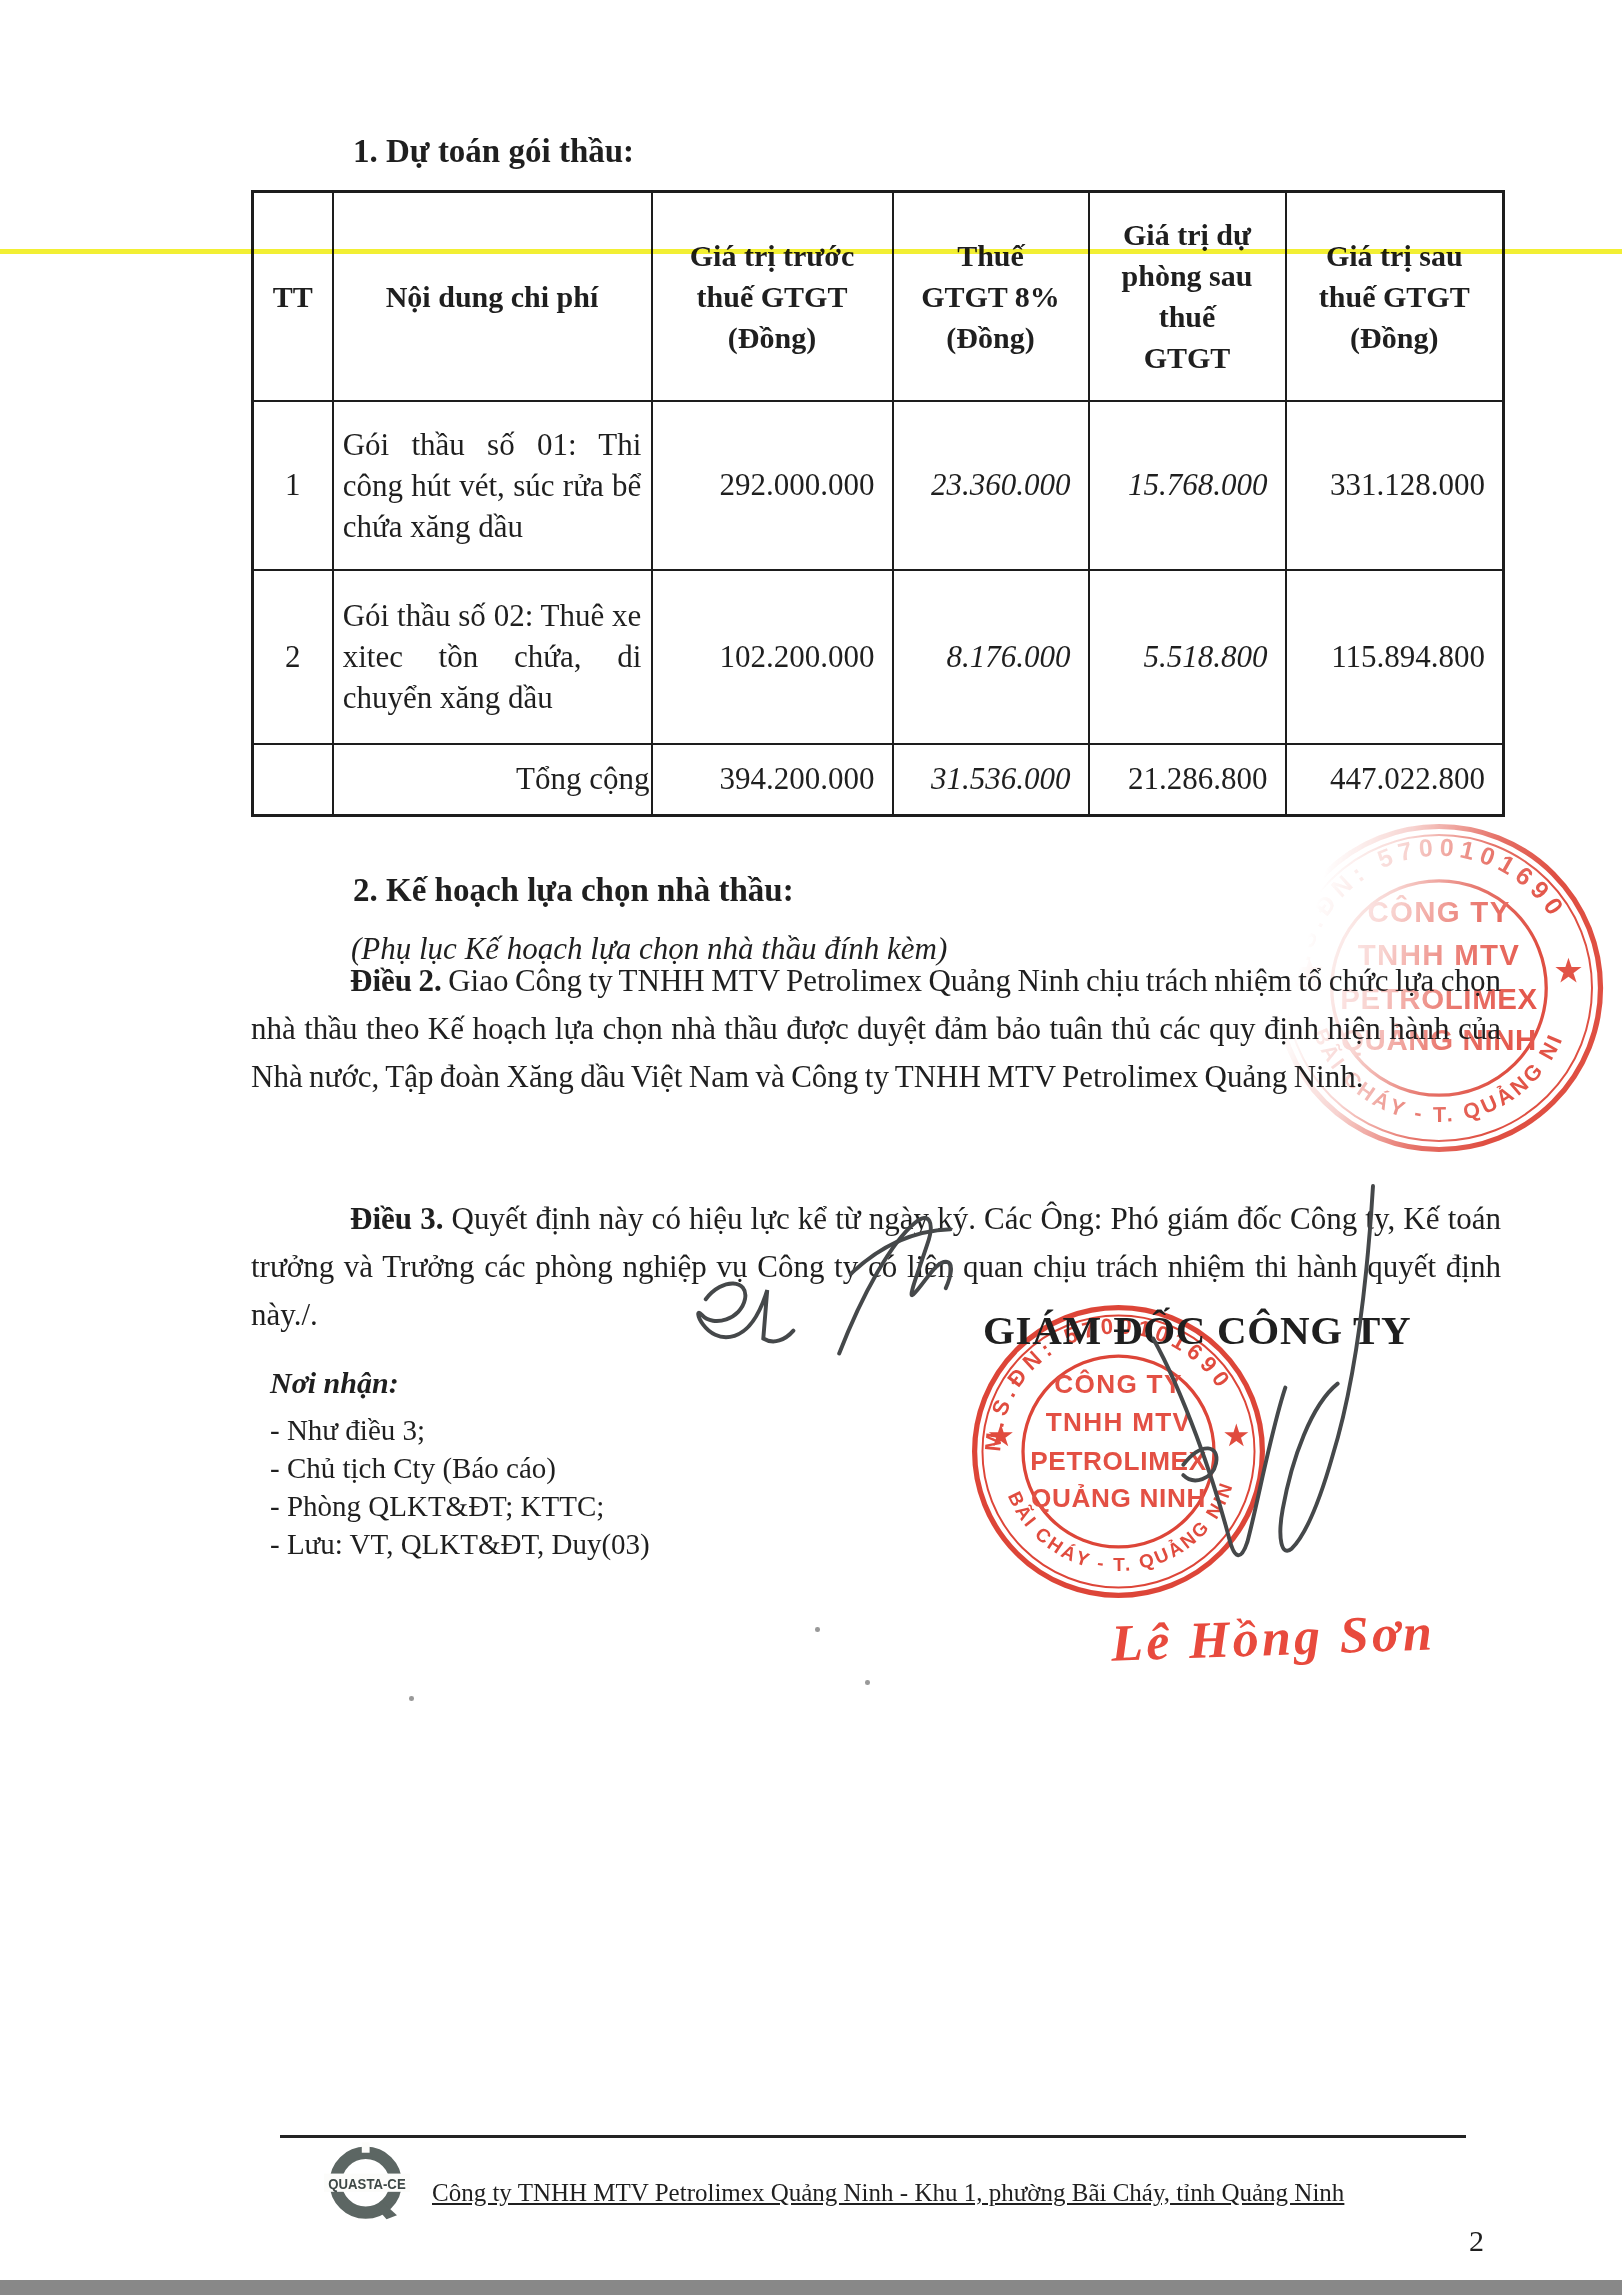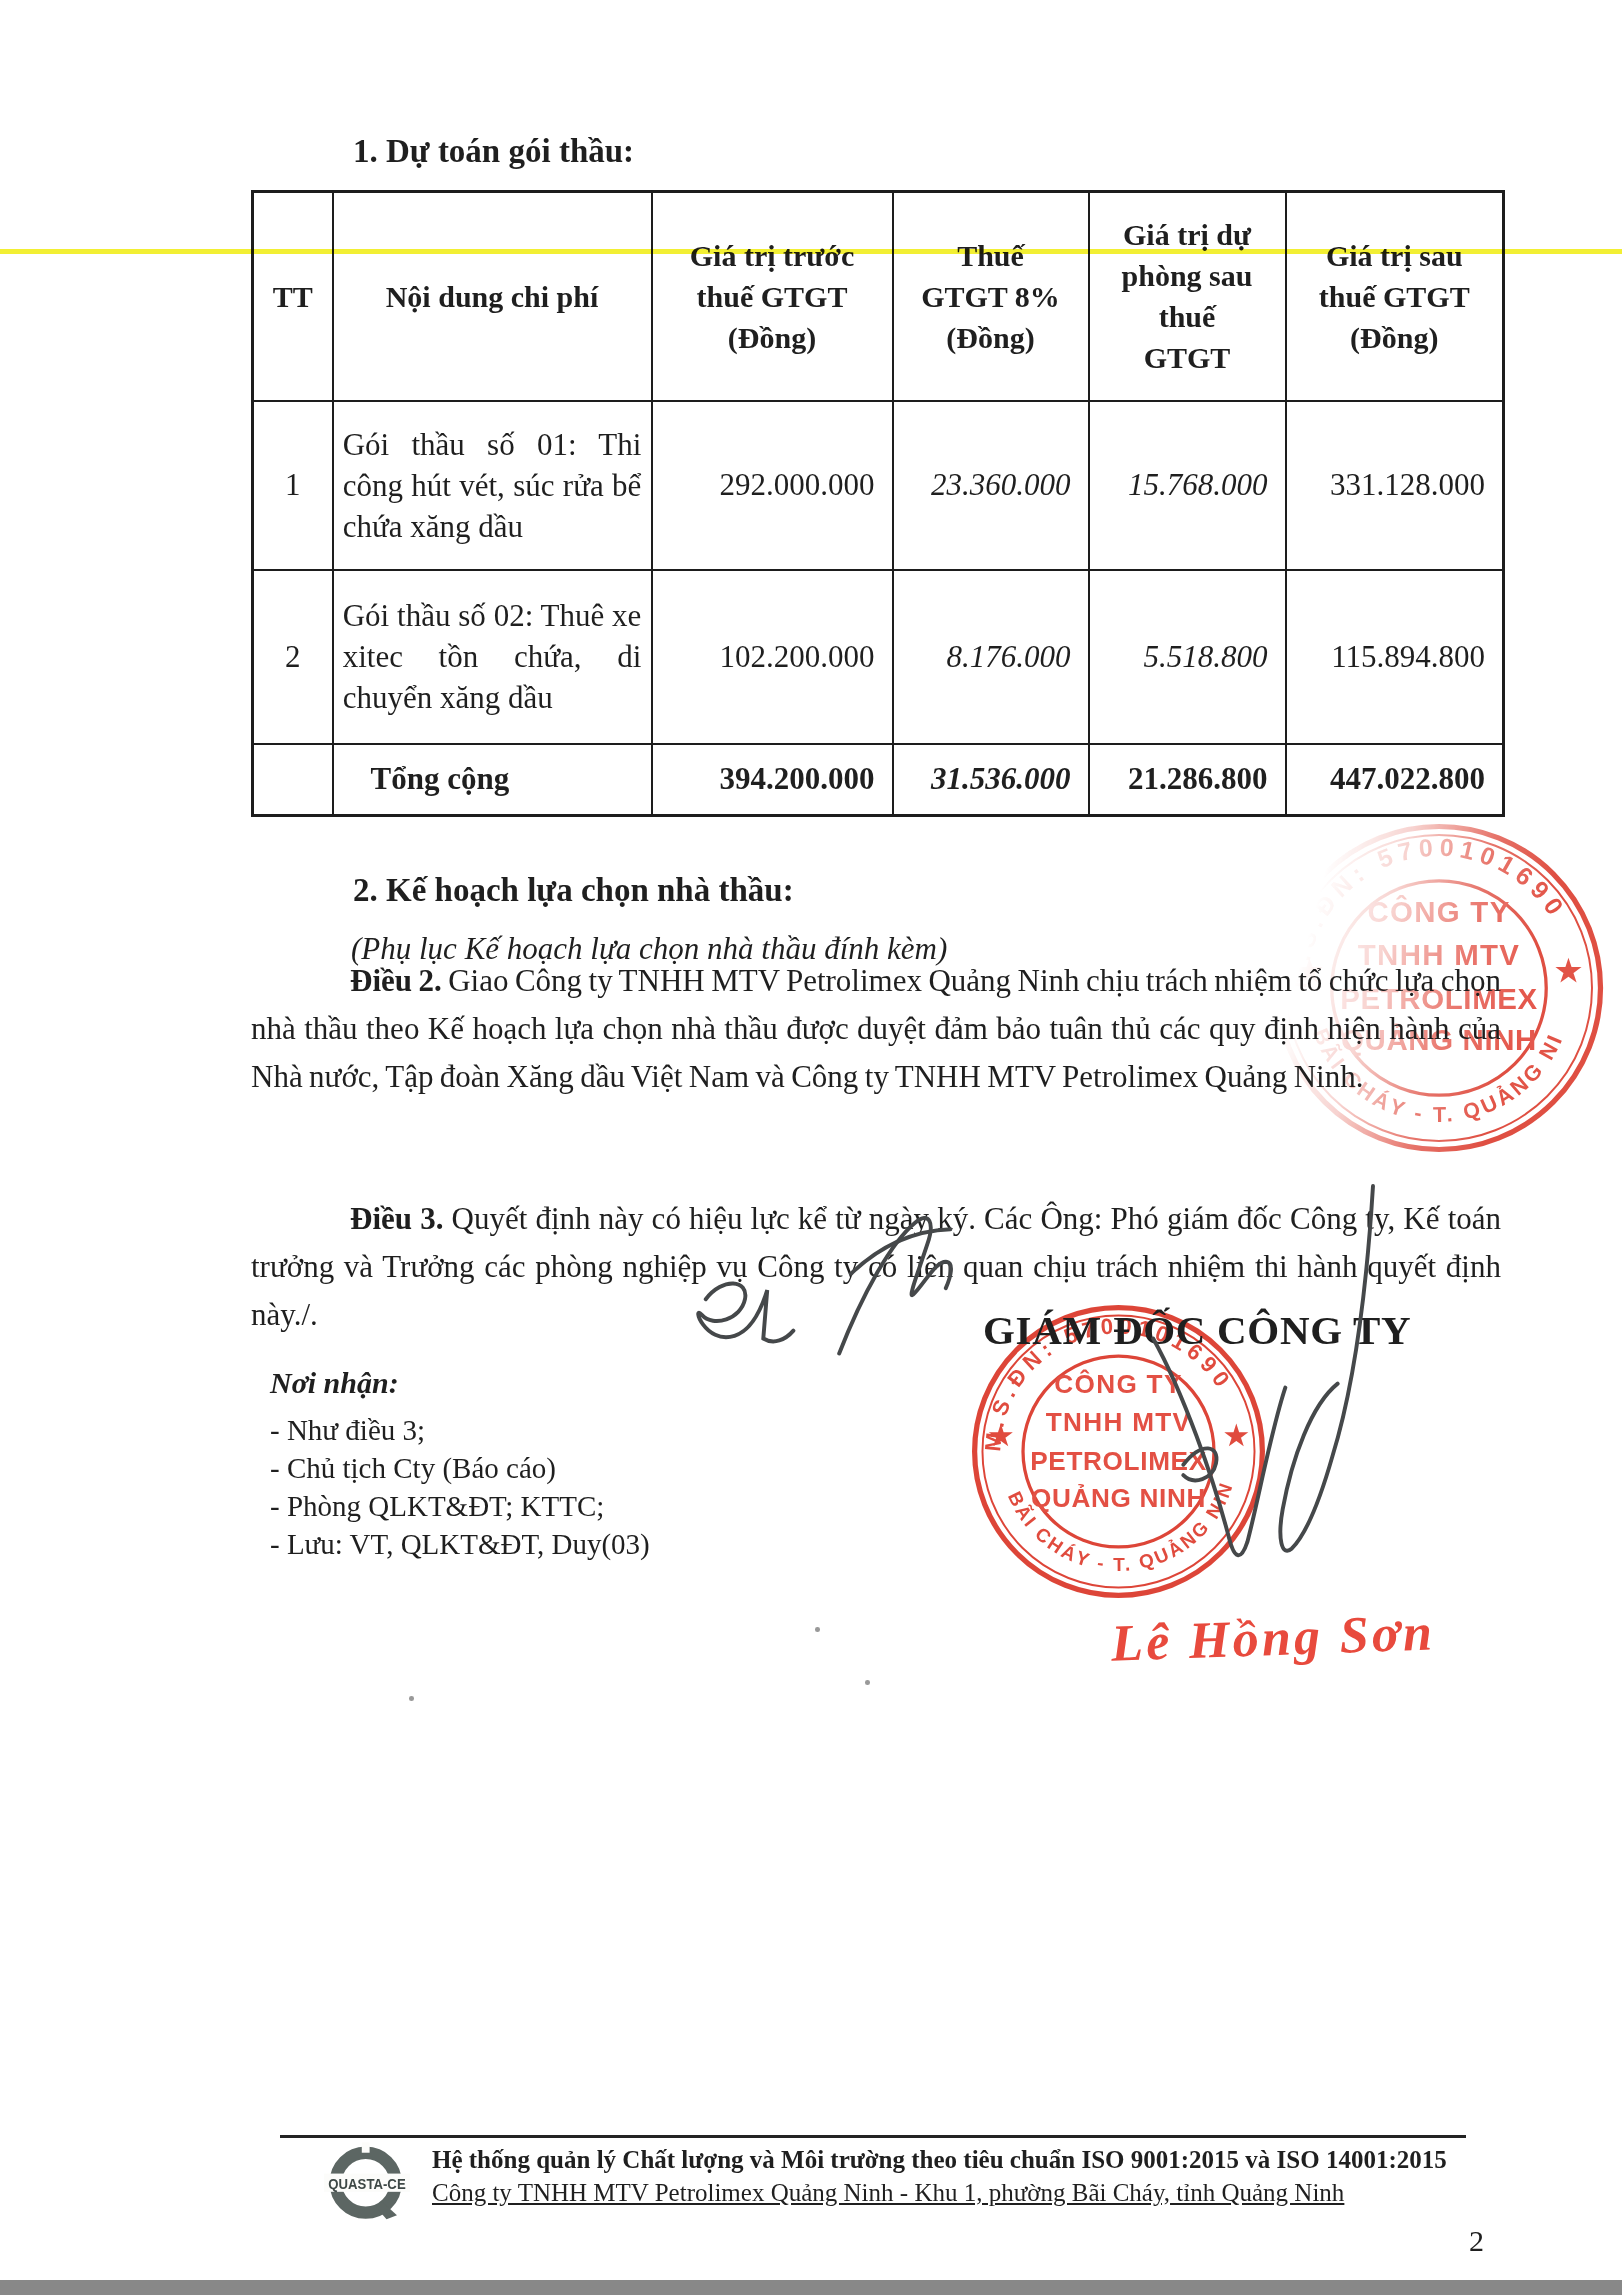--- a/index.html
+++ b/index.html
@@ -14,21 +14,21 @@
   .italic{font-style:italic;}
   
   #costTable{border-collapse:collapse;table-layout:fixed;width:1250px;z-index:2;position:absolute;left:251px;top:190px;}
   #costTable td{border:2px solid #1d1d1d;vertical-align:middle;font-size:31px;overflow:hidden;}
   #costTable tr.hdr td{font-weight:bold;text-align:center;font-size:30px;line-height:41px;white-space:pre-line;}
   #costTable{border:3.3px solid #1d1d1d;}
   td.c{text-align:center;}
   td.num{text-align:right;padding-right:17px;font-size:33px;}
   td.it{font-style:italic;}
   td.content{text-align:justify;text-align-last:left;padding:3.9px 9.2px;line-height:41px;}
-  tr.total td{font-weight:bold;}
+  tr.total td{font-weight:normal;text-align:right;}
   tr.total td.lbl{padding-left:37px;font-size:33px;}
   
   .recip{font-size:29px;line-height:38px;z-index:2;}
   
   .stamp{z-index:1;opacity:.95;}
   .stamp-partial{z-index:1;opacity:.9;
      -webkit-mask-image:linear-gradient(105deg,rgba(0,0,0,0) 16%,rgba(0,0,0,.25) 34%,rgba(0,0,0,.8) 54%,#000 70%);
              mask-image:linear-gradient(105deg,rgba(0,0,0,0) 16%,rgba(0,0,0,.25) 34%,rgba(0,0,0,.8) 54%,#000 70%);}
   .sealtxt{font-family:"Liberation Sans",sans-serif;font-weight:bold;fill:#e2473a;}
   .sealarc{font-family:"Liberation Sans",sans-serif;font-weight:bold;fill:#df4234;}
@@ -190,19 +190,18 @@
   <div class="abs" id="footerRule"></div>
 
   <svg class="abs" style="left:324px;top:2141px;" width="86" height="86" viewBox="0 0 132 132">
     <circle cx="64" cy="64" r="46" fill="none" stroke="#5c6663" stroke-width="19"></circle>
     <rect x="0" y="50" width="132" height="28" fill="#fcfcfa"></rect>
     <path d="M 88,92 L 112,114 L 96,120 L 80,102 Z" fill="#5c6663"></path>
     <rect x="58" y="2" width="12" height="16" fill="#fcfcfa"></rect>
     <text x="66" y="73" font-size="22" font-family="Liberation Sans, sans-serif" font-weight="bold" fill="#3e4846" text-anchor="middle" transform="scale(0.92,1)" transform-origin="66 64">QUASTA-CE</text>
   </svg>
 
-  <div class="abs foot" style="top:2146px;font-weight:bold;">Hệ thống quản lý Chất lượng và Môi trường theo tiêu chuẩn ISO 9001:2015 và ISO 14001:2015</div>
   <div class="abs foot" style="top:2179px;text-decoration:underline;">Công ty TNHH MTV Petrolimex Quảng Ninh  -  Khu 1, phường Bãi Cháy, tỉnh Quảng Ninh</div>
 
   <div class="abs" id="pageNum" style="left:1469px;top:2224px;">2</div>
 
 </div>
 
 
 </body></html>

